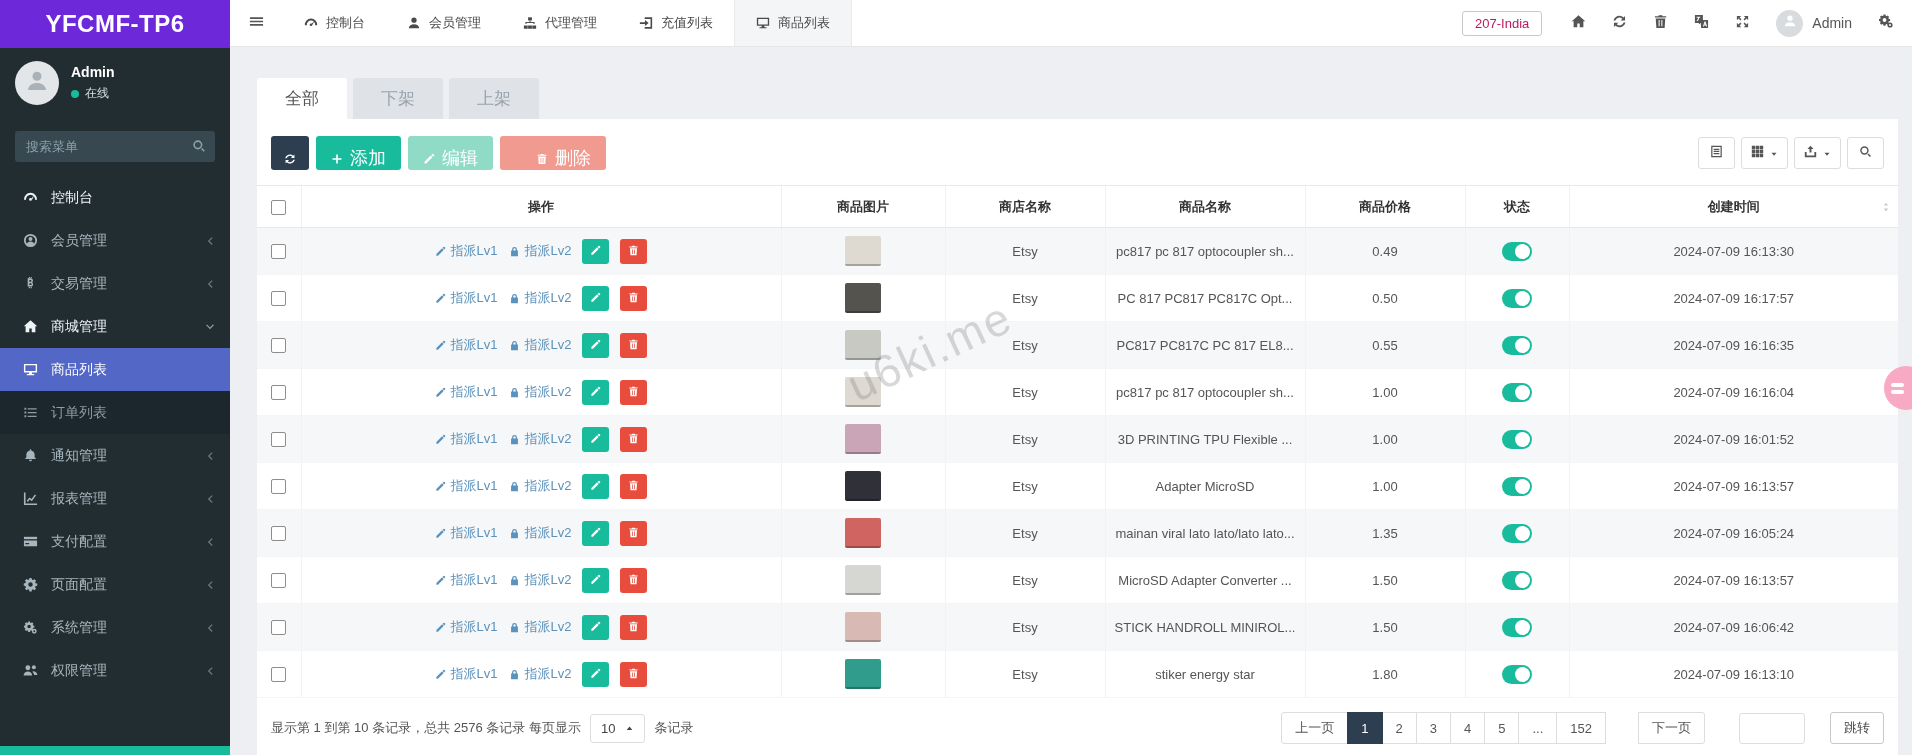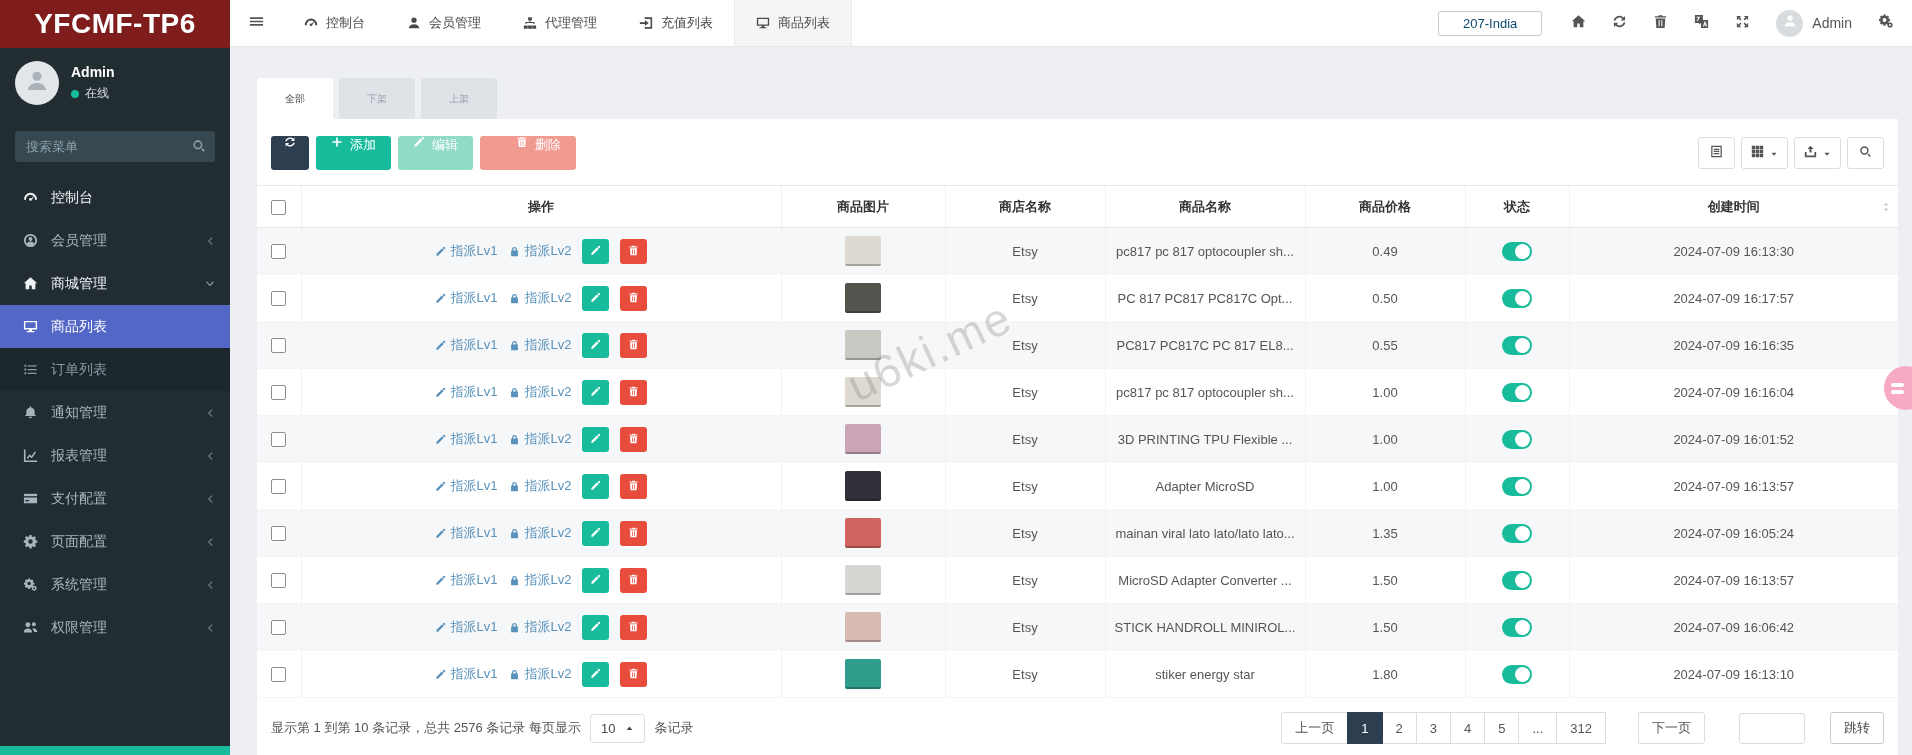--- a/index.html
+++ b/index.html
@@ -6,21 +6,21 @@
   html,body { margin:0; padding:0; }
   body {
     width:1912px; height:755px; overflow:hidden;
     font-family:"Liberation Sans","DejaVu Sans",sans-serif;
     background:#edeff2; color:#555;
   }
   .app { display:flex; width:100%; height:100%; }
 
   
   .sidebar { width:230px; flex-shrink:0; background:#222d32; position:relative; }
-  .logo { height:48px; background:#7f1d1d; color:#fff; display:flex; align-items:center; justify-content:center; font-size:28px; font-weight:bold; letter-spacing:.5px; }
+  .logo { height:48px; background:#6d28d9; color:#fff; display:flex; align-items:center; justify-content:center; font-size:24px; font-weight:bold; letter-spacing:.5px; }
   .userpanel { display:flex; align-items:center; gap:12px; padding:13px 15px 10px; }
   .avatar { width:44px; height:44px; border-radius:50%; background:#e3e6e8; color:#a9b2b8; display:flex; align-items:center; justify-content:center; }
   .avatar svg { width:24px; height:24px; }
   .uname { color:#fff; font-size:14px; font-weight:bold; }
   .ustatus { color:#d8e0e4; font-size:12px; display:flex; align-items:center; gap:6px; margin-top:5px; }
   .dot { width:8px; height:8px; border-radius:50%; background:#18bc9c; }
   .sidesearch { margin:16px 15px 14px; position:relative; }
   .sidesearch input { width:100%; height:31px; background:#374850; border:none; border-radius:3px; padding:0 30px 0 11px; color:#cfd8dc; font-size:13px; outline:none; font-family:inherit; }
   .sidesearch input::placeholder { color:#8aa0ab; }
   .sidesearch .sicon { position:absolute; right:9px; top:8px; color:#8aa0ab; }
@@ -39,39 +39,39 @@
   
   .main { flex:1; display:flex; flex-direction:column; min-width:0; }
   .topnav { height:47px; flex-shrink:0; background:#fff; border-bottom:1px solid #e6e6e6; display:flex; align-items:stretch; }
   .hamb { display:flex; align-items:center; padding:0 19px; color:#555; cursor:pointer; }
   .hamb svg { width:15px; height:15px; }
   .navlinks { display:flex; align-items:stretch; }
   .nav-item { display:flex; align-items:center; gap:8px; padding:0 21px; font-size:13px; color:#4a4a4a; cursor:pointer; }
   .nav-item .ic svg { width:14px; height:14px; display:block; }
   .nav-item.active { background:#f4f5f6; border-left:1px solid #e9e9e9; border-right:1px solid #e9e9e9; }
   .topnav-right { margin-left:auto; display:flex; align-items:center; padding-right:12px; }
-  .badge207 { border:1px solid #c9c9c9; border-radius:3px; padding:4px 24px; font-size:13px; color:#0c4a6e; margin-right:16px; }
+  .badge207 { border:1px solid #c9c9c9; border-radius:3px; padding:4px 12px; font-size:13px; color:#be185d; margin-right:16px; }
   .tn-icons { display:flex; align-items:center; }
   .tn-icon { padding:0 13px; color:#555; cursor:pointer; display:inline-flex; }
   .tn-icon svg { width:15px; height:15px; }
   .tn-user { display:flex; align-items:center; gap:9px; padding:0 13px; cursor:pointer; }
   .tn-avatar { width:27px; height:27px; border-radius:50%; background:#d9dcdf; color:#fff; display:flex; align-items:center; justify-content:center; }
   .tn-avatar svg { width:14px; height:14px; }
   .tn-name { font-size:14px; color:#555; }
   .tn-cogs { padding:0 6px 0 13px; color:#555; cursor:pointer; display:inline-flex; }
   .tn-cogs svg { width:16px; height:16px; }
 
   .content { flex:1; padding:31px 14px 0 27px; position:relative; overflow:hidden; }
   .tabs { display:flex; gap:6px; }
-  .tab { height:41px; display:flex; align-items:center; padding:0 28px; font-size:10px; color:#98a2ab; background:#dfe3e7; border-radius:3px 3px 0 0; cursor:pointer; }
+  .tab { height:41px; display:flex; align-items:center; padding:0 28px; font-size:17px; color:#98a2ab; background:#dfe3e7; border-radius:3px 3px 0 0; cursor:pointer; }
   .tab.active { background:#fff; color:#555; }
 
   .panel { background:#fff; height:calc(100% - 41px); position:relative; padding-top:17px; }
   .toolbar { display:flex; align-items:center; padding:0 14px 15px; }
-  .btn { height:34px; border:none; border-radius:3px; color:#fff; font-size:13px; display:inline-flex; align-items:flex-start; gap:7px; padding:0 15px; margin-right:7px; cursor:pointer; font-family:Liberation Serif, serif; }
+  .btn { height:34px; border:none; border-radius:3px; color:#fff; font-size:18px; display:inline-flex; align-items:flex-end; gap:7px; padding:0 15px; margin-right:7px; cursor:pointer; font-family:Liberation Serif, serif; }
   .btn svg { width:12px; height:12px; }
   .btn.refresh { background:#2c3e50; padding:0 13px; }
   .btn.add { background:#18bc9c; }
   .btn.edit { background:#90dbc6; }
   .btn.del  { background:#f19a90;padding-left:36px; }
   .view-btns { margin-left:auto; display:flex; gap:6px; }
   .vbtn { height:32px; min-width:37px; border:1px solid #ddd; border-radius:3px; background:#fff; color:#555; display:inline-flex; align-items:center; justify-content:center; gap:6px; padding:0 9px; cursor:pointer; }
   .vbtn svg { width:13px; height:13px; }
   .vbtn .caret svg { width:8px; height:8px; }
 
@@ -157,20 +157,34 @@
 
     </div>
         <div class="side-item">
       <span class="ic">
             <svg viewBox="0 0 16 16" fill="currentColor" xmlns="http://www.w3.org/2000/svg">
               <path d="M8 1a7 7 0 1 0 0 14A7 7 0 0 0 8 1zm0 1.8a5.2 5.2 0 0 1 3.9 8.6c-.8-1.5-2.2-2.3-3.9-2.3s-3.1.8-3.9 2.3A5.2 5.2 0 0 1 8 2.8z" fill-rule="evenodd"></path>
               <circle cx="8" cy="6.4" r="2.1"></circle>
             </svg>
           </span>
       <span>会员管理</span>
+      <span class="chev">
+            <svg viewBox="0 0 16 16" fill="currentColor" xmlns="http://www.w3.org/2000/svg">
+              <path d="M10.8 1.8L4.6 8l6.2 6.2 1.4-1.4L7.4 8l4.8-4.8z"></path>
+            </svg>
+          </span>
+    </div>
+        <div class="side-item">
+      <span class="ic">
+            <svg viewBox="0 0 16 16" fill="currentColor" xmlns="http://www.w3.org/2000/svg">
+              <path d="M5 2.5h3.2a2.4 2.4 0 0 1 1.5 4.3 2.4 2.4 0 0 1-1.3 4.4H5zM6.8 4.2v1.9h1.3a.95.95 0 0 0 0-1.9zm0 3.5v1.9h1.5a.95.95 0 0 0 0-1.9z" fill-rule="evenodd"></path>
+              <path d="M6.2 1h1.2v1.5H6.2zM8.2 1h1.2v1.5H8.2zM6.2 11.4h1.2V13H6.2zM8.2 11.4h1.2V13H8.2z"></path>
+            </svg>
+          </span>
+      <span>交易管理</span>
       <span class="chev">
             <svg viewBox="0 0 16 16" fill="currentColor" xmlns="http://www.w3.org/2000/svg">
               <path d="M10.8 1.8L4.6 8l6.2 6.2 1.4-1.4L7.4 8l4.8-4.8z"></path>
             </svg>
           </span>
     </div>
         <div class="side-item bright">
       <span class="ic">
             <svg viewBox="0 0 16 16" fill="currentColor" xmlns="http://www.w3.org/2000/svg">
               <path d="M8 1.2L.8 7.8h2v6.4h3.9v-4h2.6v4h3.9V7.8h2z"></path>
@@ -944,21 +958,21 @@
                 <span class="pg">
                   <span>4</span>
                 </span>
                 <span class="pg">
                   <span>5</span>
                 </span>
                 <span class="pg">
                   <span>...</span>
                 </span>
                 <span class="pg">
-                  <span>312</span>
+                  <span>152</span>
                 </span>
                 <span class="pg">
                   <span>下一页</span>
                 </span>
               </div>
             <input class="jumpin" style="">
             <button class="jumpbtn">跳转</button>
           </div>
         </div>
 

